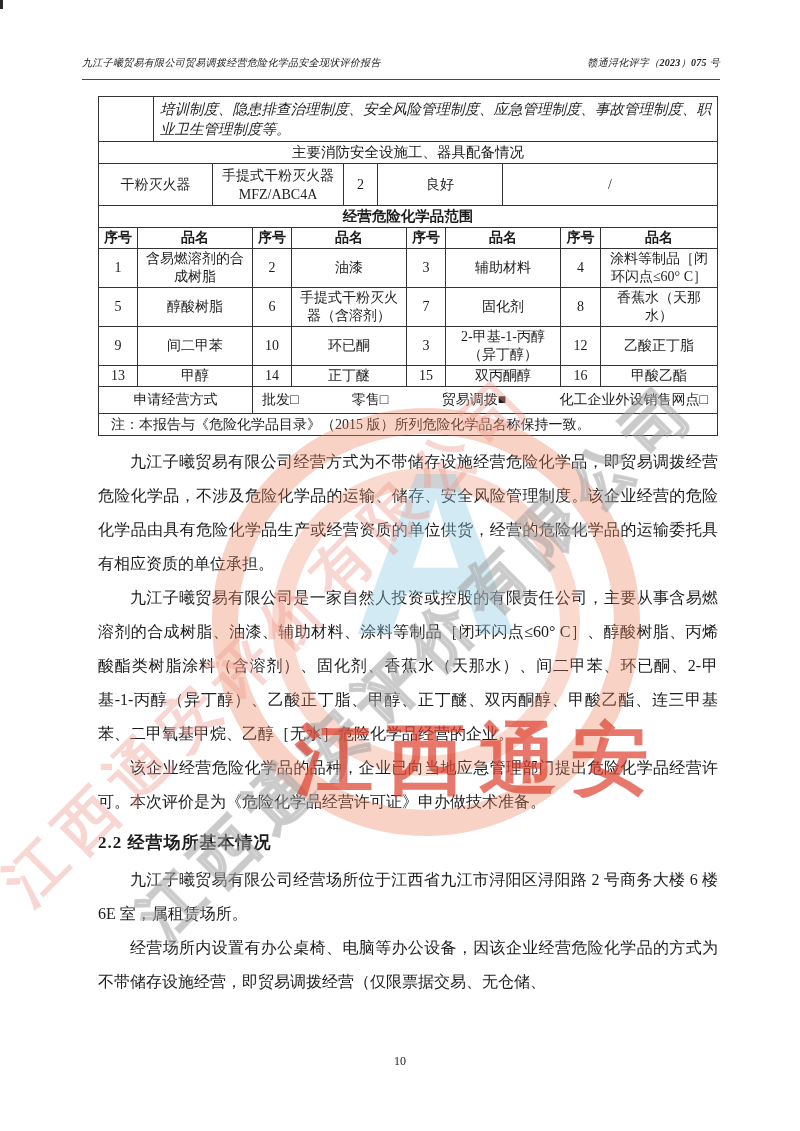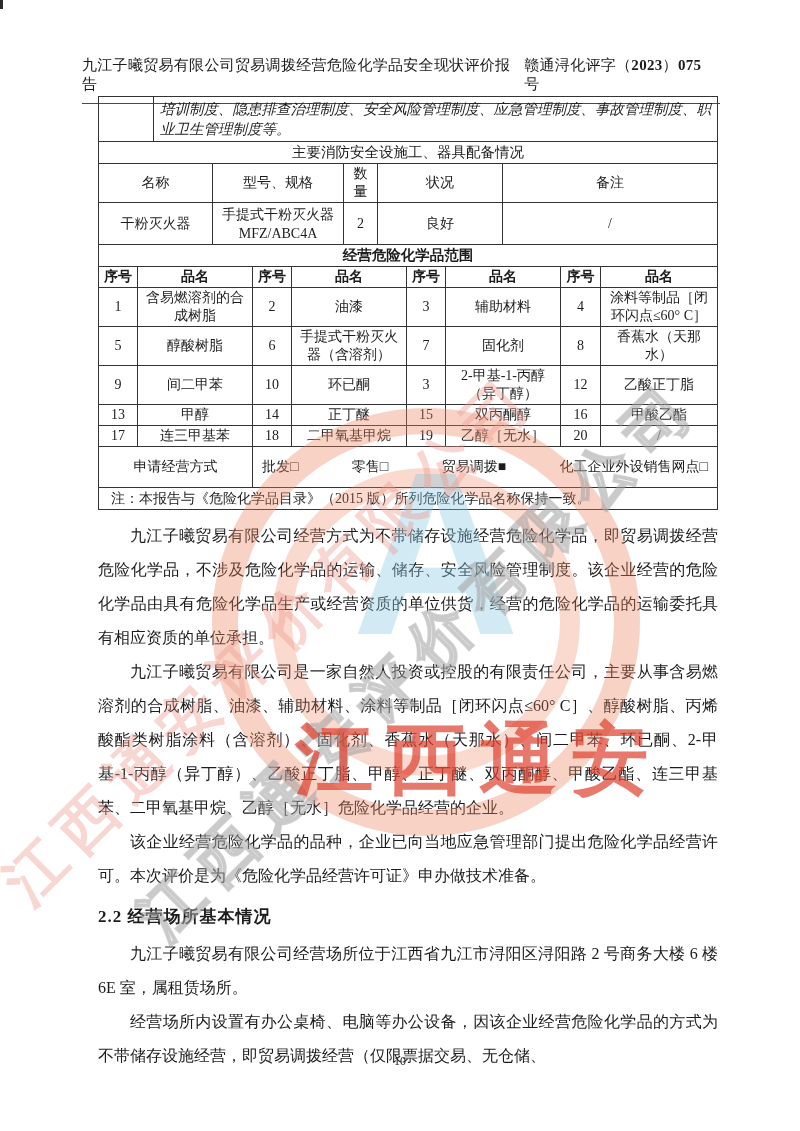--- a/index.html
+++ b/index.html
@@ -6,40 +6,40 @@
   body{
     width:800px;height:1131px;position:relative;overflow:hidden;
     background:#ffffff;color:#1c1c1c;
     font-family:"Liberation Serif", serif;
   }
   .corner-mark{position:absolute;left:0;top:0;width:3px;height:9px;background:#2a2a2a;}
   
   .page-header{
     position:absolute;top:56px;left:82px;right:80px;
     display:flex;justify-content:space-between;align-items:flex-end;
-    font-size:15px;letter-spacing:.3px;
-    padding-bottom:9px;border-bottom:1.5px solid #4a4a4a;
+    font-size:10px;letter-spacing:.3px;
+    padding-bottom:9px;border-bottom:1.5px solid #4a4a4a;font-style:italic;
   }
   .page-header .num{font-weight:bold;}
   
   .content{position:absolute;top:96px;left:98px;width:620px;z-index:1;}
   table{border-collapse:collapse;width:620px;table-layout:fixed;}
   .tbl2,.tbl3{margin-top:-1px;}
   td{border:1px solid #333;font-size:14px;text-align:center;vertical-align:middle;padding:1px 3px;box-sizing:border-box;}
   .cont-row td{height:42px;}
   .cont-text{text-align:justify;line-height:20px;font-size:14.5px;padding:2px 6px;font-style:italic;}
   .tbl-title td{height:21px;font-size:14.5px;}
   .fire-head td{height:22px;}
   .fire-row td{height:42px;}
   .model-cell div{line-height:19px;}
   .chem-title td{height:20px;font-weight:bold;font-size:14.5px;}
   .chem-head td{height:20px;font-weight:bold;border-radius:6px;}
   .chem-row2 td{height:38px;line-height:18px;}
   .chem-row1 td{height:20px;}
-  .apply-row td{height:41px;}
+  .apply-row td{height:27px;}
   .apply-flex{display:flex;justify-content:space-between;padding:0 6px;}
   .note-row td{height:22px;text-align:left;padding-left:12px;}
   
   .bodytext{margin-top:9px;}
   .para{font-size:16px;line-height:34px;text-align:justify;text-indent:2em;margin:0;}
   .section-heading{font-size:17px;font-weight:bold;margin:12px 0 9px 0;letter-spacing:1px;}
   
   .page-num{position:absolute;bottom:62px;left:0;right:0;text-align:center;font-size:12px;z-index:1;}
   
   .wm{position:absolute;pointer-events:none;z-index:2;}
@@ -85,27 +85,20 @@
         <col style="width:114px">
         <col style="width:131px">
         <col style="width:34px">
         <col style="width:125px">
         <col>
       </colgroup>
     <tbody>
         <tr class="tbl-title">
       <td colspan="5">主要消防安全设施工、器具配备情况</td>
     </tr>
-    <tr class="fire-head">
-      <td>名称</td>
-      <td>型号、规格</td>
-      <td>数量</td>
-      <td>状况</td>
-      <td>备注</td>
-    </tr>
     <tr class="fire-row">
       <td>干粉灭火器</td>
       <td class="model-cell">
         <div>手提式干粉灭火器</div>
         <div>MFZ/ABC4A</div>
       </td>
       <td>2</td>
       <td>良好</td>
       <td>/</td>
     </tr>
@@ -170,30 +163,20 @@
     <tr class="chem-row1">
       <td>13</td>
       <td>甲醇</td>
       <td>14</td>
       <td>正丁醚</td>
       <td>15</td>
       <td>双丙酮醇</td>
       <td>16</td>
       <td>甲酸乙酯</td>
     </tr>
-    <tr class="chem-row1">
-      <td>17</td>
-      <td>连三甲基苯</td>
-      <td>18</td>
-      <td>二甲氧基甲烷</td>
-      <td>19</td>
-      <td>乙醇［无水］</td>
-      <td>20</td>
-      <td>/</td>
-    </tr>
     <tr class="apply-row">
       <td colspan="2">申请经营方式</td>
       <td colspan="6">
         <div class="apply-flex">
           <span>批发□</span>
           <span>零售□</span>
           <span>贸易调拨■</span>
           <span>化工企业外设销售网点□</span>
         </div>
       </td>

